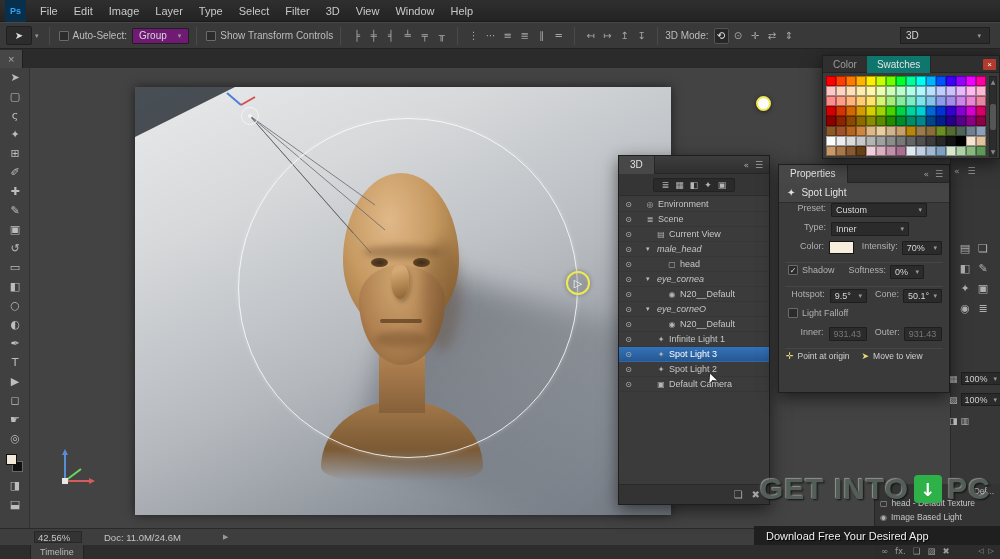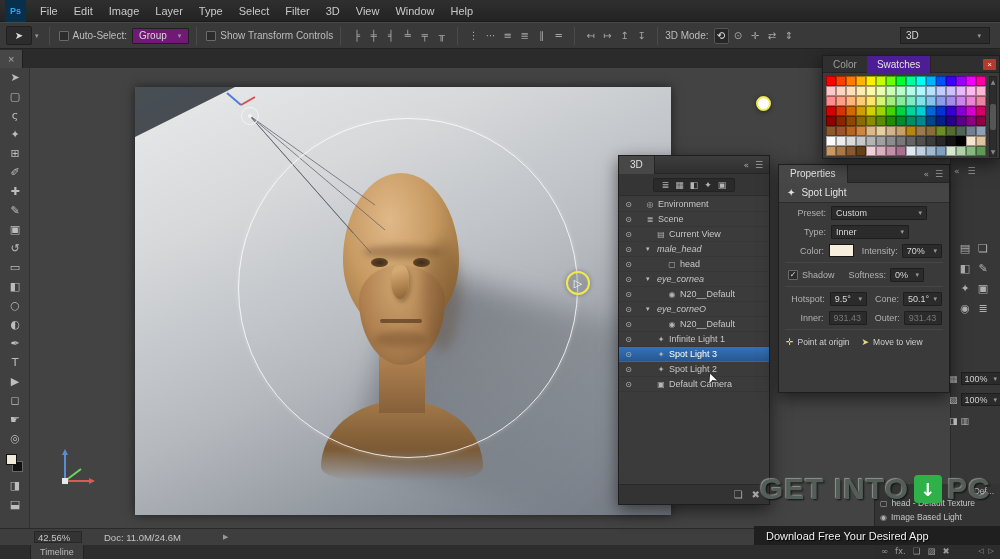--- a/index.html
+++ b/index.html
@@ -125,36 +125,36 @@
   .tlabel { margin-left:2px; white-space:nowrap; }
   .tlabel.it { font-style:italic; }
   .pfoot { position:absolute; left:0; bottom:0; right:0; height:20px; background:#333;
     border-top:1px solid #292929; display:flex; align-items:center; justify-content:flex-end;
     gap:9px; padding-right:9px; color:#a5a5a5; font-size:10px; }
 
   
   #panelprops { left:778px; top:164px; width:172px; height:229px; }
   .psection { height:20px; background:#454545; border-bottom:1px solid #2c2c2c; display:flex;
     align-items:center; gap:6px; padding:0 8px; color:#e2e2e2; font-size:10px; }
-  .prow { display:flex; align-items:center; height:19px; padding:0 7px; font-size:9px; color:#b0b0b0; }
+  .prow { display:flex; align-items:flex-start; height:19px; padding:0 7px; font-size:9px; color:#b0b0b0; }
   .plabel { width:40px; text-align:right; margin-right:5px; }
   .plabel2 { margin:0 4px 0 8px; }
   .valbox { display:inline-flex; align-items:center; justify-content:space-between; background:#2b2b2b;
     border:1px solid #1e1e1e; height:14px; padding:0 4px; font-size:9px; color:#d8d8d8; gap:4px; border-radius:1px; }
   .valbox .tiny-arrow { margin:0; }
   .valbox.dim { color:#777; }
   .pdivider { height:1px; margin:2px 6px; background:#2d2d2d; border-bottom:1px solid #464646; }
   .pbtn { display:inline-flex; align-items:center; gap:4px; color:#cfcfcf; font-size:8.5px; }
   .pbtn .icon { color:#e8d87a; font-size:9px; }
 
   
   #panelcolors { left:822px; top:55px; width:178px; height:104px; }
   .ctabs { height:17px; background:#2f2f2f; display:flex; align-items:center; border-bottom:1px solid #242424; }
   .ctab { padding:0 10px; height:17px; line-height:17px; font-size:10px; color:#9d9d9d; }
-  .ctab.active { background:#4c1d95; color:#e2e2e2; border-right:1px solid #242424; }
+  .ctab.active { background:#0f766e; color:#e2e2e2; border-right:1px solid #242424; }
   .ctab-close { margin-left:auto; margin-right:3px; width:13px; height:11px; background:#b23a2e;
     color:#fff; font-size:8px; display:flex; align-items:center; justify-content:center; border-radius:1px; }
   #swatch-grid { position:absolute; left:3px; top:20px; width:162px; height:81px; display:grid;
     grid-template-columns:repeat(16,10px); grid-auto-rows:10px; gap:0; }
   .swatch { width:10px; height:10px; border:0.5px solid rgba(0,0,0,.35); }
   .cscroll { position:absolute; right:2px; top:20px; width:8px; height:81px; background:#2c2c2c;
     border:1px solid #242424; display:flex; flex-direction:column; align-items:center;
     justify-content:space-between; color:#888; font-size:6px; padding:1px 0; }
   .cthumb { width:6px; height:26px; background:#555; border-radius:2px; }
 
@@ -528,20 +528,24 @@
       <span class="plabel">Hotspot:</span>
       <span class="valbox" style="width:38px;">
         <span>9.5°</span>
         <span class="tiny-arrow icon">▾</span>
       </span>
       <span class="plabel2">Cone:</span>
       <span class="valbox" style="width:40px;">
         <span>50.1°</span>
         <span class="tiny-arrow icon">▾</span>
       </span>
+    </div>
+    <div class="prow">
+      <span class="checkbox"></span>
+      <span>Light Falloff</span>
     </div>
     <div class="prow">
       <span class="plabel">Inner:</span>
       <span class="valbox dim" style="width:40px;">
         <span>931.43</span>
       </span>
       <span class="plabel2">Outer:</span>
       <span class="valbox dim" style="width:40px;">
         <span>931.43</span>
       </span>

